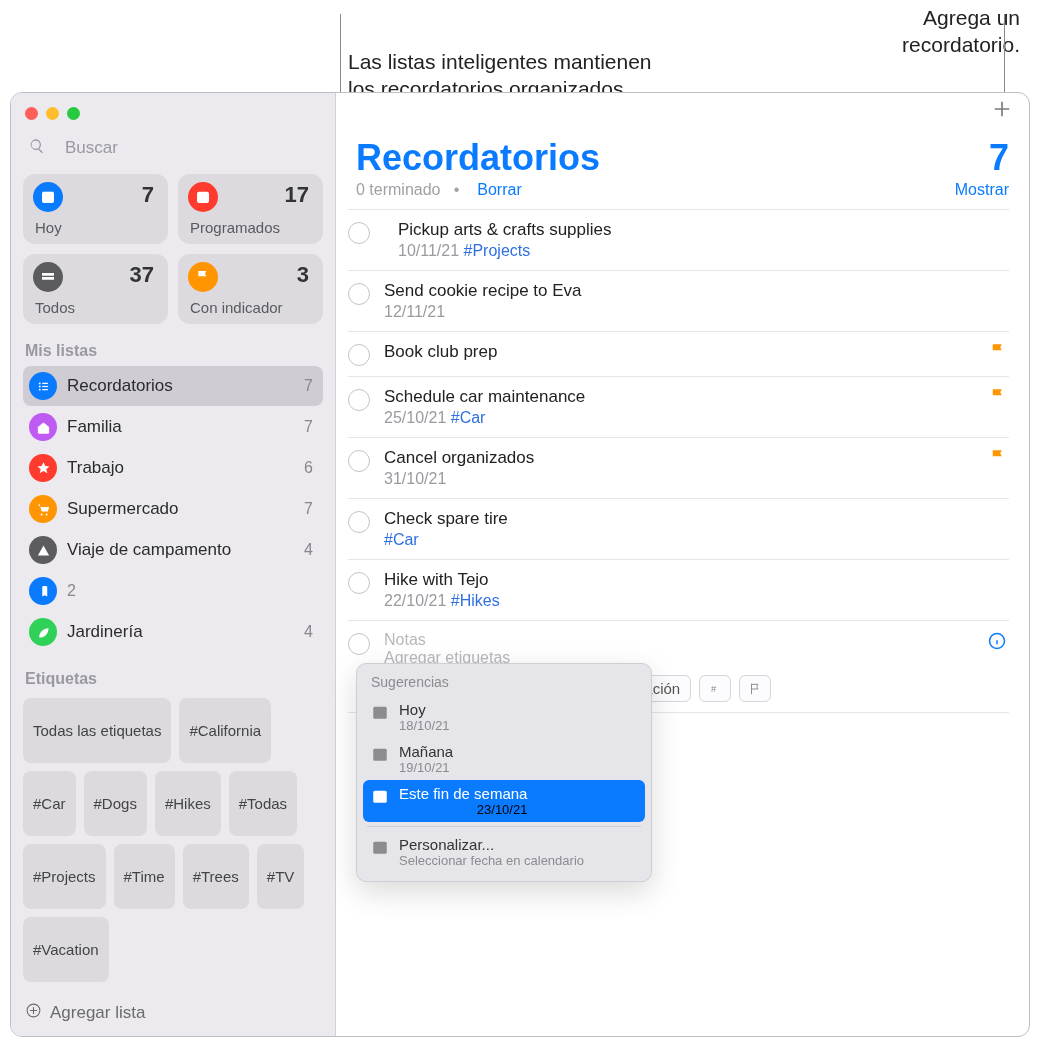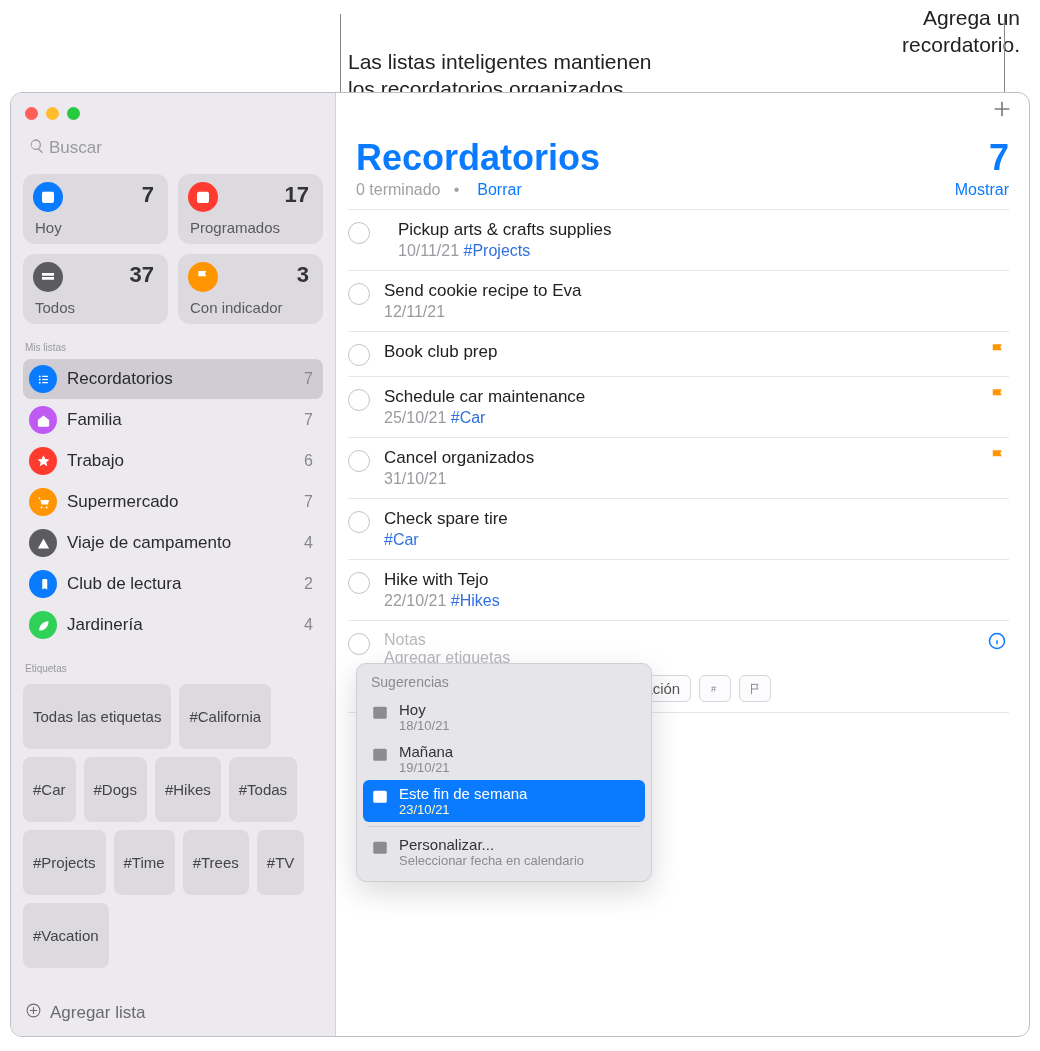--- a/index.html
+++ b/index.html
@@ -53,21 +53,21 @@
     padding:10px 12px 8px;
     position:relative;
   }
   .traffic{display:flex;gap:8px;margin:4px 0 14px 2px;}
   .dot{width:13px;height:13px;border-radius:50%;}
   .dot.r{background:#ff5f56;}
   .dot.y{background:#ffbd2e;}
   .dot.g{background:#27c93f;}
 
   .search{
-    display:flex;align-items:center;gap:2px;
+    display:flex;align-items:center;gap:18px;
     color:#9a999f;font-size:17px;height:28px;
     padding:0 6px;margin-bottom:12px;border-radius:6px;
   }
   .search svg{width:16px;height:16px;fill:#9a999f;}
   .search input{
     border:0;background:transparent;outline:0;flex:1;
     font-size:17px;color:#333;
   }
   .search input::placeholder{color:#9a999f;}
 
@@ -78,21 +78,21 @@
   }
   .tile .count{position:absolute;top:8px;right:14px;font-size:22px;font-weight:700;color:#333;}
   .tile .label{position:absolute;bottom:8px;left:12px;font-size:15px;color:#5a5a5f;}
   .circ{width:30px;height:30px;border-radius:50%;display:flex;align-items:center;justify-content:center;}
   .circ svg{width:16px;height:16px;fill:#fff;}
   .c-blue{background:#0a7bff;}
   .c-red{background:#ff3b30;}
   .c-gray{background:#5b5b60;}
   .c-orange{background:#ff9500;}
 
-  .sec-title{margin:18px 2px 6px;font-size:10px;color:#9a999f;font-weight:400;}
+  .sec-title{margin:18px 2px 6px;font-size:16px;color:#9a999f;font-weight:700;}
 
   .mylist{display:flex;flex-direction:column;gap:1px;}
   .lrow{
     display:flex;align-items:center;gap:10px;
     padding:6px 10px 6px 6px;border-radius:8px;font-size:17px;
   }
   .lrow.sel{background:var(--list-row-sel);}
   .lcirc{width:28px;height:28px;border-radius:50%;display:flex;align-items:center;justify-content:center;flex-shrink:0;}
   .lcirc svg{width:15px;height:15px;fill:#fff;}
   .lrow .name{flex:1;color:#2b2b2d;}
@@ -160,21 +160,21 @@
     box-shadow:0 10px 30px rgba(0,0,0,.15);
   }
   .pop-title{font-size:14px;color:#8b8b90;margin:2px 8px 6px;}
   .srow{display:flex;gap:10px;align-items:flex-start;padding:5px 8px;border-radius:6px;}
   .srow.sel{background:#0a7bff;color:#fff;}
   .srow .sic{width:18px;height:18px;margin-top:2px;flex-shrink:0;}
   .srow .sic svg{width:18px;height:18px;fill:#8b8b90;}
   .srow.sel .sic svg{fill:#fff;}
   .srow .txt .t1{font-size:15px;}
   .srow .txt .t2{font-size:13px;color:#8b8b90;}
-  .srow.sel .txt .t2{color:#fef9c3;}
+  .srow.sel .txt .t2{color:#000000;text-align:right;}
   .pop-div{height:1px;background:#cfced4;margin:4px 4px;}
 </style>
 </head>
 <body>
 
 <div class="callouts">
   <div class="callout left" style="white-space:pre-line;">Las listas inteligentes mantienen
 los recordatorios organizados.</div>
   <div class="callout right" style="white-space:pre-line;">Agrega un
 recordatorio.</div>
@@ -293,21 +293,20 @@
           </span>
      <span class="name">Viaje de campamento</span>
      <span class="cnt">4</span>
    </div>
         <div class="lrow ">
      <span class="lcirc" style="background:#0a7bff">
             <svg viewBox="0 0 24 24">
               <path d="M6 3h10a2 2 0 012 2v15l-4-2-4 2V5a2 2 0 012-2z"></path>
             </svg>
           </span>
-     <span class="name">Club de lectura</span>
      <span class="cnt">2</span>
    </div>
         <div class="lrow ">
      <span class="lcirc" style="background:#30d158">
             <svg viewBox="0 0 24 24">
               <path d="M5 20c0-8 6-15 15-15 0 9-6 15-15 15z"></path>
             </svg>
           </span>
      <span class="name">Jardinería</span>
      <span class="cnt">4</span>

